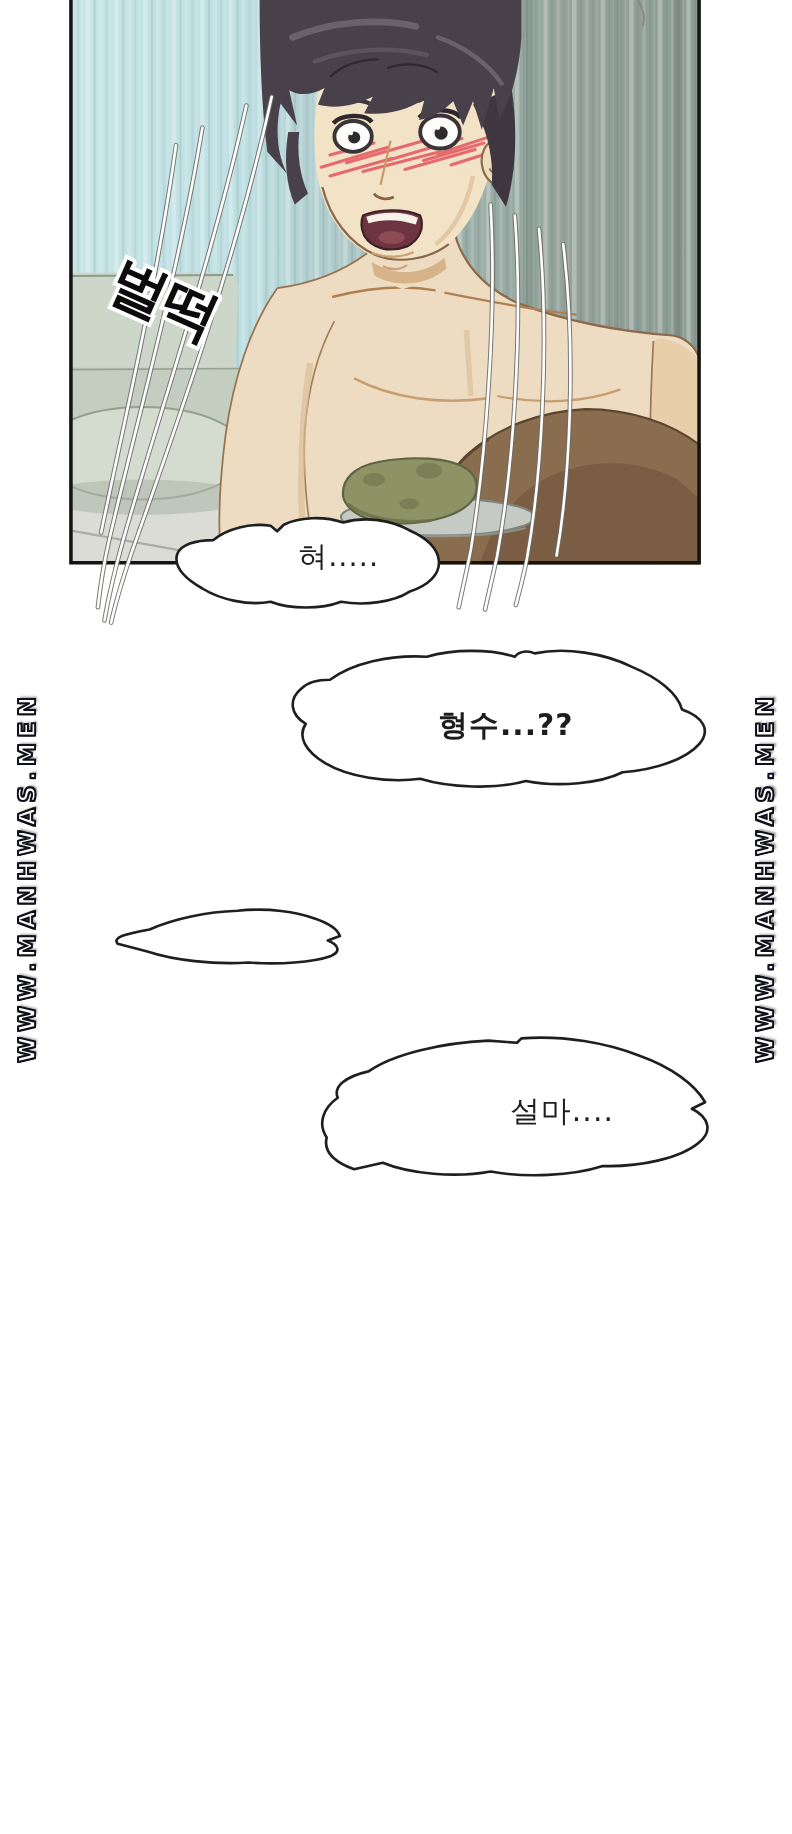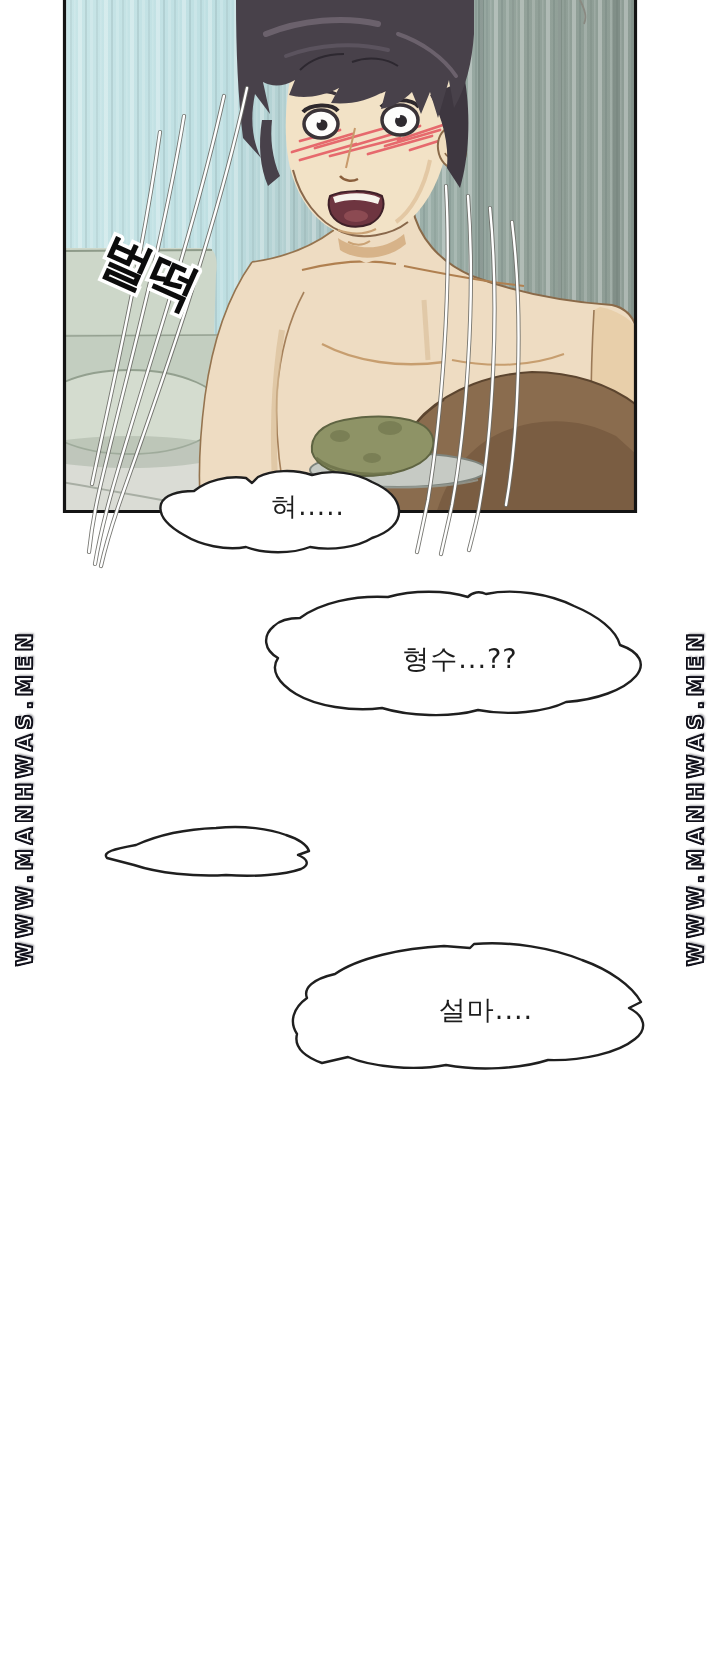--- a/index.html
+++ b/index.html
@@ -7,22 +7,22 @@
     position:relative; width:720px; height:1667px; background:#ffffff;
     overflow:hidden; font-family:"DejaVu Sans","Liberation Sans",sans-serif;
   }
   .artwork { position:absolute; left:0; top:0; width:720px; height:1667px; }
   .bubble-text {
     position:absolute; transform:translate(-50%,-50%);
     color:#1d1d1d; white-space:nowrap; letter-spacing:1px;
     font-family:"DejaVu Sans","Liberation Sans",sans-serif;
   }
   .bt1 { left:308px; top:506px; font-size:26px; }
-  .bt2 { left:460px; top:659px; font-size:27px; }
-  .bt4 { left:486px; top:1010px; font-size:27px; }
+  .bt2 { left:460px; top:659px; font-size:27px;font-weight:bold; }
+  .bt4 { left:511px; top:1010px; font-size:27px; }
   .watermark {
     position:absolute; width:320px; text-align:center;
     font-weight:bold; font-size:21px; letter-spacing:5px;
     color:#ffffff;
     -webkit-text-stroke:1.6px #10101a;
     text-shadow:2px 2px 2px rgba(40,40,50,0.45), -1px -1px 0 #10101a,
                 1px -1px 0 #10101a, -1px 1px 0 #10101a, 1px 1px 0 #10101a;
     white-space:nowrap;
   }
   .wm-left  { left:25px;  top:806px; transform:translate(-50%,-50%) rotate(-90deg); }

